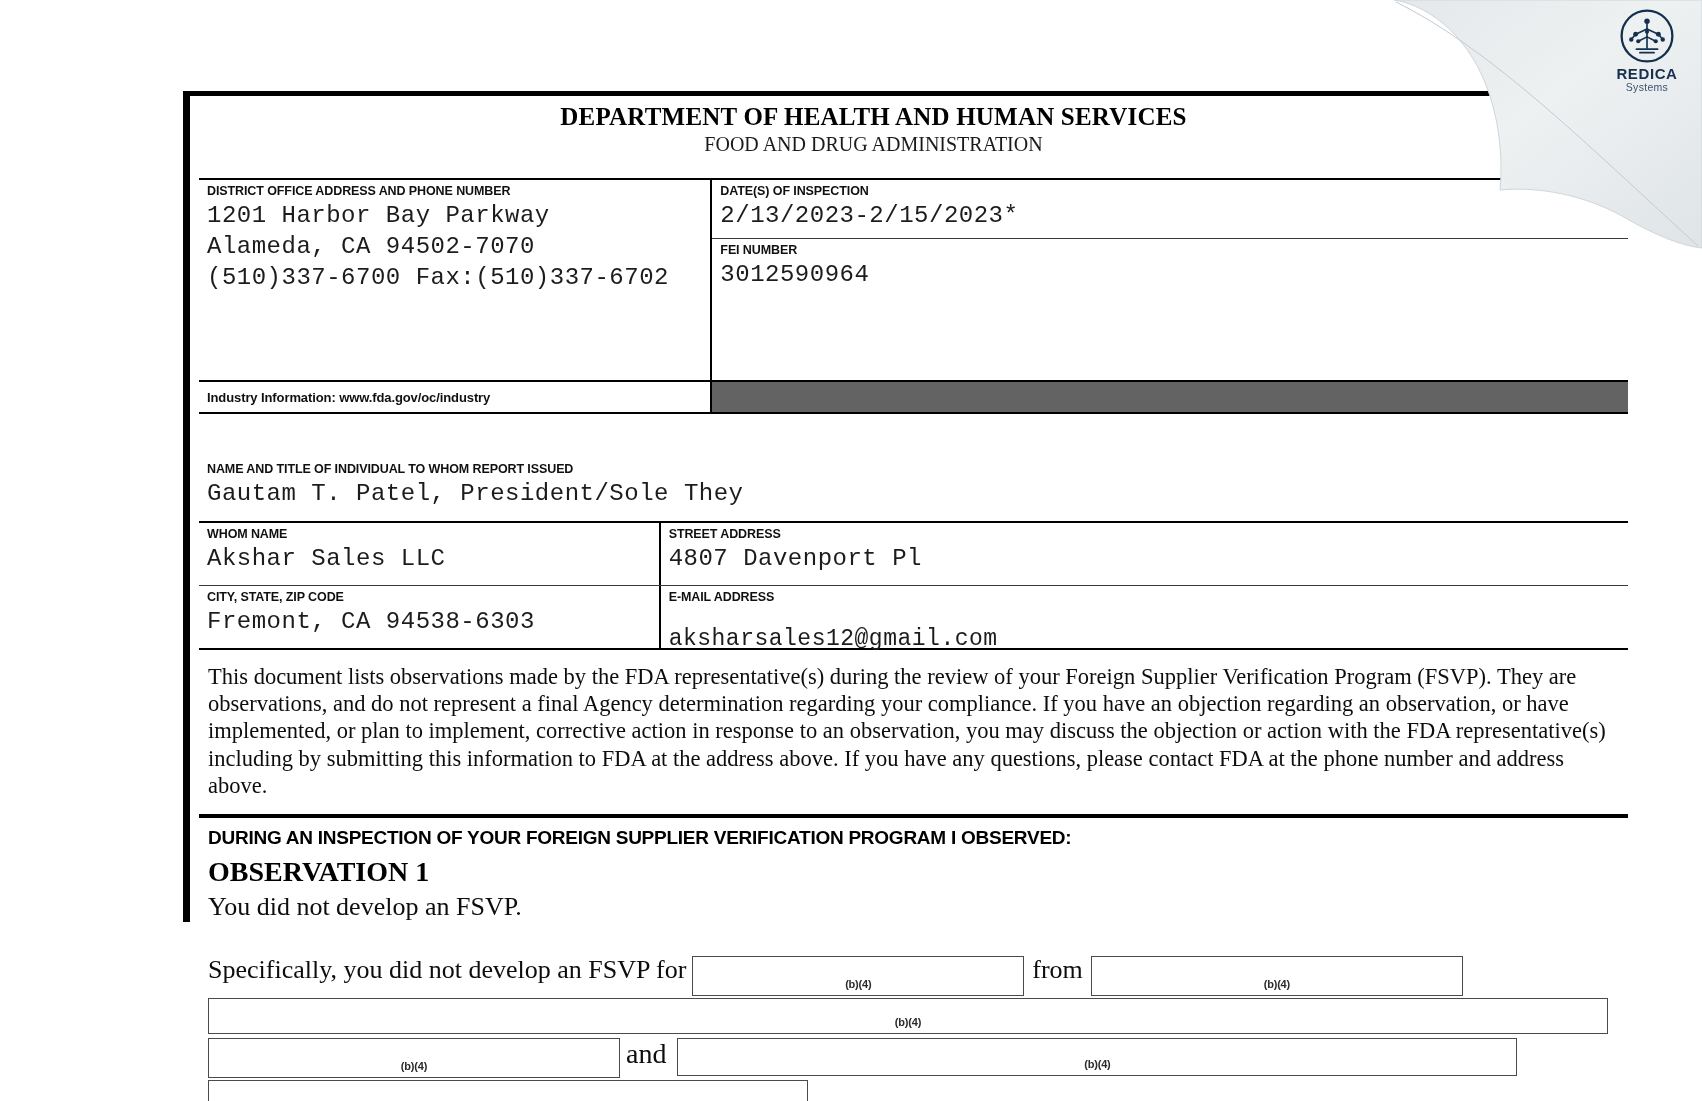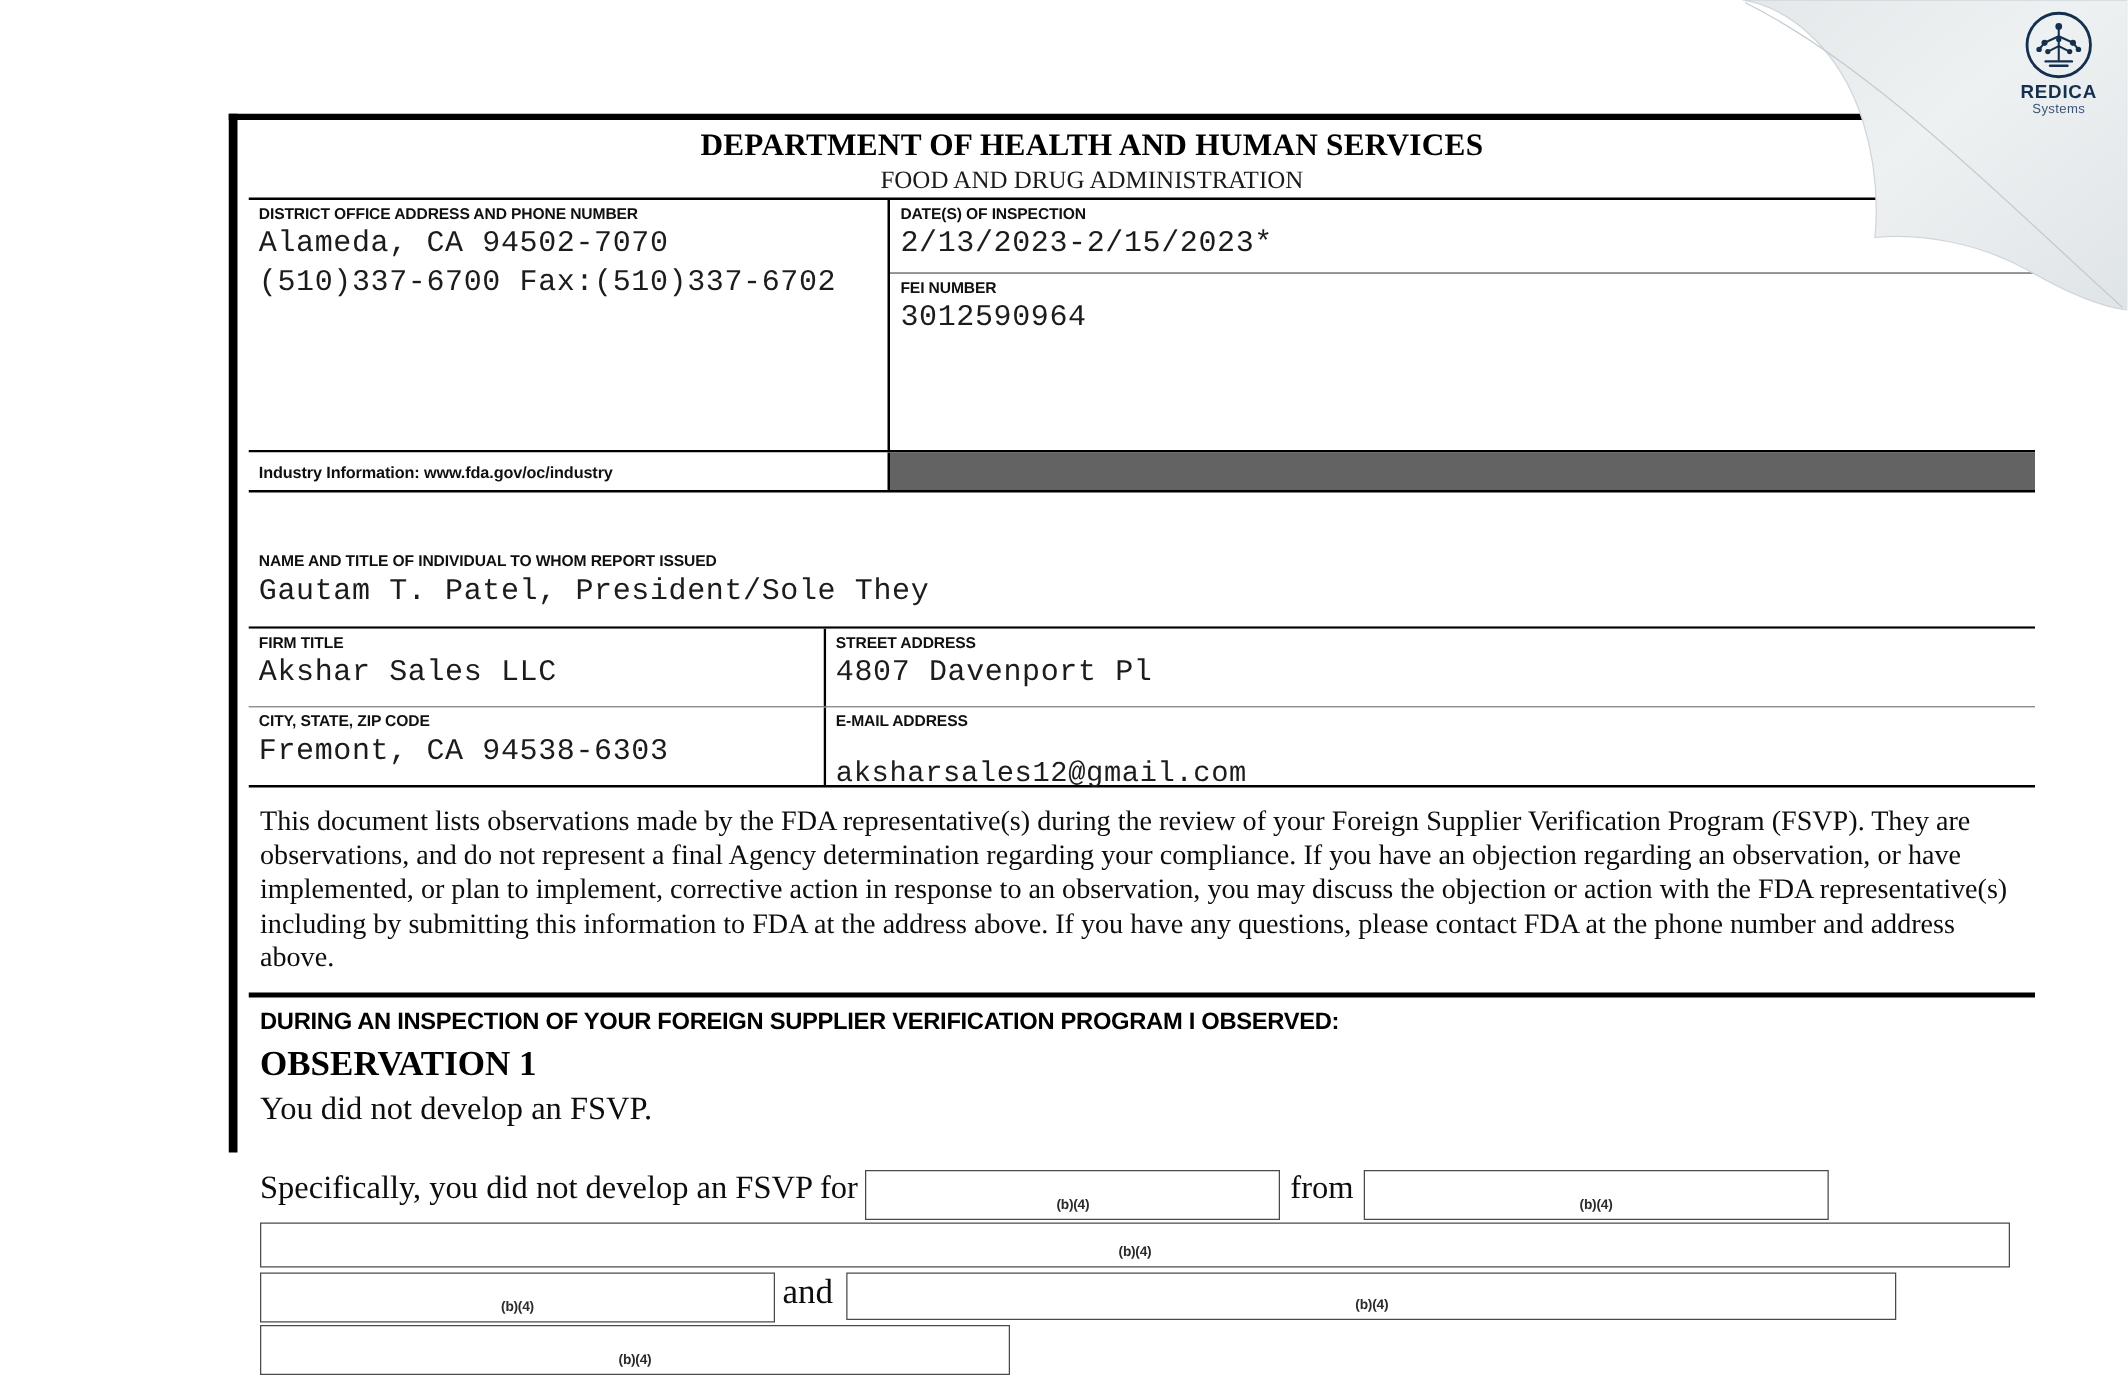--- a/index.html
+++ b/index.html
@@ -91,21 +91,21 @@
     letter-spacing: .5px;
     white-space: pre;
   }
 
   .bt { border-top: 2.5px solid #000; }
   .bb { border-bottom: 2.5px solid #000; }
   .br { border-right: 2.5px solid #000; }
   .thin-b { border-bottom: 1.6px solid #3a3a3a; }
 
   
-  #block-address { height: 200px; }
+  #block-address { height: 200px; margin-top: 20px; }
   #cell-district { width: 800px; }
   #cell-right    { width: 100%; }
   #cell-dates    { height: 59px; }
   #cell-fei      { height: 141px; }
 
   
   #block-industry { height: 30px; }
   #cell-industry {
     width: 800px;
     display: flex;
@@ -259,20 +259,21 @@
     <div class="inner">
 
       <div class="hdr">
         <div class="hdr-title">DEPARTMENT OF HEALTH AND HUMAN SERVICES</div>
         <div class="hdr-sub">FOOD AND DRUG ADMINISTRATION</div>
       </div>
 
       <div class="row bt" id="block-address">
         <div class="cell br" id="cell-district">
           <div class="lbl">DISTRICT OFFICE ADDRESS AND PHONE NUMBER</div>
+          <div class="val">1201 Harbor Bay Parkway</div>
           <div class="val">Alameda, CA 94502-7070</div>
           <div class="val">(510)337-6700 Fax:(510)337-6702</div>
         </div>
         <div class="cell" id="cell-right">
           <div class="cell thin-b" id="cell-dates">
             <div class="lbl">DATE(S) OF INSPECTION</div>
             <div class="val">2/13/2023-2/15/2023*</div>
           </div>
           <div class="cell" id="cell-fei">
             <div class="lbl">FEI NUMBER</div>
@@ -290,21 +291,21 @@
 
       <div class="row bb" id="block-name">
         <div class="cell" style="width:100%">
           <div class="lbl">NAME AND TITLE OF INDIVIDUAL TO WHOM REPORT ISSUED</div>
           <div class="val">Gautam T. Patel, President/Sole They</div>
         </div>
       </div>
 
       <div class="row thin-b" id="block-firm">
         <div class="cell br" id="cell-firm">
-          <div class="lbl">FIRM TITLE</div>
+          <div class="lbl">WHOM NAME</div>
           <div class="val">Akshar Sales LLC</div>
         </div>
         <div class="cell" id="cell-street">
           <div class="lbl">STREET ADDRESS</div>
           <div class="val">4807 Davenport Pl</div>
         </div>
       </div>
 
       <div class="row bb" id="block-city">
         <div class="cell br" id="cell-city">

